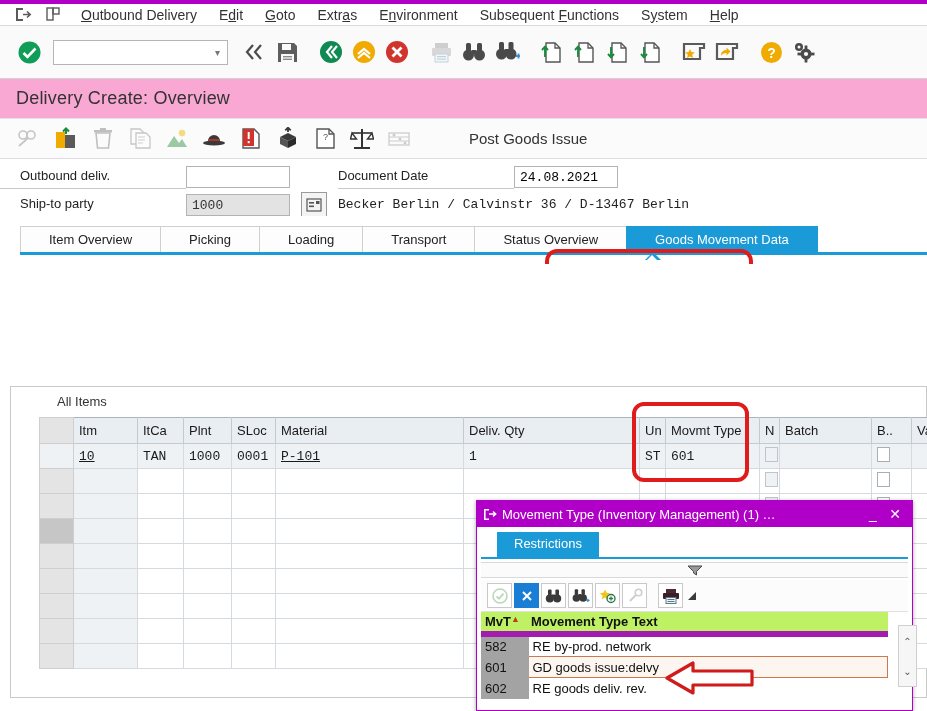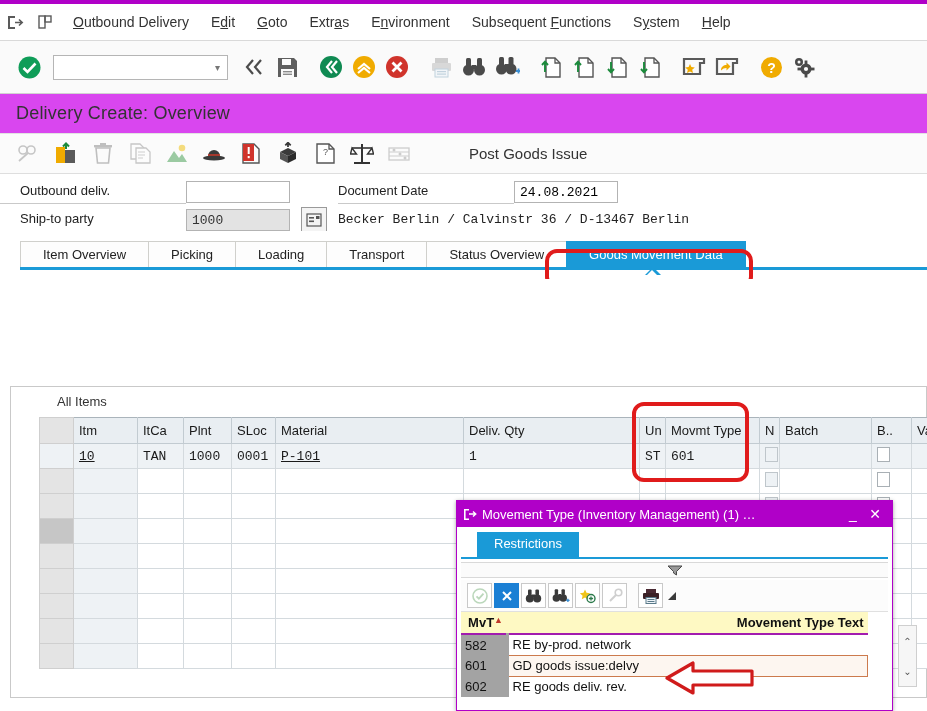--- a/index.html
+++ b/index.html
@@ -11,22 +11,22 @@
     background:#ffffff;
     overflow:hidden;
     position:relative;
   }
 
   
   .top-strip { height:4px; background:#b000c8; width:100%; }
 
   
   .menubar {
-    height:37px; display:flex; align-items:center;
-    background:#ffffff; padding-left:2px;
+    height:22px; display:flex; align-items:center;
+    background:#ffffff; padding-left:10px;
     border-bottom:1px solid #d9d9d9;
   }
   .menu-icon {
     width:26px; height:22px; display:flex; align-items:center; justify-content:center;
     color:#4a4a4a; margin-right:4px;
   }
   .menu-item {
     padding:3px 11px; font-size:14px; color:#333; white-space:nowrap; cursor:default;
   }
   .menu-item u { text-decoration:underline; }
@@ -43,21 +43,21 @@
     margin:0 8px 0 6px; display:flex; align-items:center; position:relative;
   }
   .cmdfield .caret {
     position:absolute; right:7px; font-size:10px; color:#777;
   }
   .tb-gap { width:8px; }
 
   
   .apptitle {
     height:40px; display:flex; align-items:center; padding-left:16px;
-    font-size:18px; color:#333; background:#d946ef;
+    font-size:18px; color:#333; background:#f9a8d4;
     border-bottom:1px solid #e2e2e2;
   }
   .apptitle span { letter-spacing:.2px; }
 
   
   .apptoolbar {
     height:40px; display:flex; align-items:center; padding-left:14px; gap:7px;
     background:#fbfbfb; border-bottom:1px solid #dedede;
   }
   .pgi-label { margin-left:48px; font-size:15px; color:#333; }
@@ -82,21 +82,21 @@
   .addr-txt { font-size:13px; color:#222; line-height:22px;font-family:Liberation Mono, monospace; }
   .btn-square {
     width:26px; height:26px; border:1px solid #9a9a9a; background:#f4f4f4;
     display:flex; align-items:center; justify-content:center;
   }
 
   
   .tabzone { position:relative; height:48px; background:#fff; }
   .tabs { display:flex; align-items:flex-end; padding-left:20px; height:30px; position:absolute; top:6px; }
   .tab {
-    height:26px; line-height:25px; padding:0 22px; font-size:13px;
+    height:26px; line-height:25px; padding:0 28px; font-size:13px;
     border:1px solid #d0d0cc; border-bottom:none; background:#fdfdfd;
     color:#222; white-space:nowrap; margin-right:-1px;
   }
   .tab.active { background:#1a9ad7; color:#ffffff; border-color:#1a9ad7; }
   .tabline { position:absolute; left:20px; right:0; top:36px; height:3px; background:#1a9ad7; }
   .tab-caret {
     position:absolute; left:645px; top:36px; width:0;height:0;
     border-left:8px solid transparent; border-right:8px solid transparent;
     border-bottom:8px solid #1a9ad7;
   }
@@ -143,21 +143,21 @@
   .gtable tr.datarow td { background:#eef2f5; }
   .gtable td.selcol, .gtable th.selcol { background:#e4e4e4; border:1px solid #cfcfcf; padding:0; }
   .gtable td.selcol.hl { background:#c6c6c6; }
   .gtable td.shade { background:#eef2f5; }
   .u { text-decoration:underline; }
   .ckbox { width:13px;height:15px;border:1px solid #bfc6cb;background:#eef2f5;display:inline-block;}
   .ckbox.white { background:#ffffff; border:1px solid #a9b0b5; }
 
   
   .dialog {
-    position:absolute; left:456px; top:500px; width:437px; height:211px;
+    position:absolute; left:476px; top:500px; width:437px; height:211px;
     background:#ffffff; border:1px solid #b000c8;
     box-shadow:0 1px 4px rgba(0,0,0,.35);
     overflow:hidden; z-index:40;
   }
   .dlg-title {
     height:26px; background:#b000c8; color:#ffffff; display:flex; align-items:center;
     padding:0 6px; font-size:13px;
   }
   .dlg-title .t { flex:1; white-space:nowrap; overflow:hidden; }
   .dlg-btn { width:22px; text-align:center; font-size:14px; color:#fff; }
@@ -175,22 +175,22 @@
     height:32px; display:flex; align-items:center; gap:2px; padding-left:6px;
     background:#fcfcfc; border-bottom:1px solid #e0e0e0; margin:2px 4px 0 4px;
   }
   .dtb { width:25px;height:25px;border:1px solid #c9c9c9;background:#fff;
          display:flex;align-items:center;justify-content:center;}
   .dtb.sel { background:#1a7fd4; border-color:#1a7fd4; }
   .dtb.plain { border:none; background:transparent;}
   .dlg-sep { width:7px; }
   .dtable { width:calc(100% - 28px); border-collapse:collapse; margin-left:4px; table-layout:fixed;}
   .dtable th {
-    font-size:13px; font-weight:bold; text-align:right; padding:2px 4px;
-    background:#fef9c3; border-bottom:2px solid #a21caf; height:22px; color:#111;
+    font-size:13px; font-weight:bold; text-align:left; padding:2px 4px;
+    background:#bef264; border-bottom:6px solid #a21caf; height:22px; color:#111;
   }
   .dtable td { font-size:13px; padding:2px 4px; height:21px; color:#111; background:#fff;}
   .dtable td.mvt { background:#a3a3a3; width:42px; border-right:3px solid #a3a3a3;}
   .dtable tr.sel td.txt { border:1px solid #cc7a4d; background:#fdf6f0; }
   .dlg-scroll {
     position:absolute; right:10px; top:625px; width:19px; height:62px;
     border:1px solid #cfcfcf; background:#f6f6f6; z-index:45;
     display:flex; flex-direction:column; align-items:center; justify-content:space-around;
     font-size:10px; color:#555;
   }

